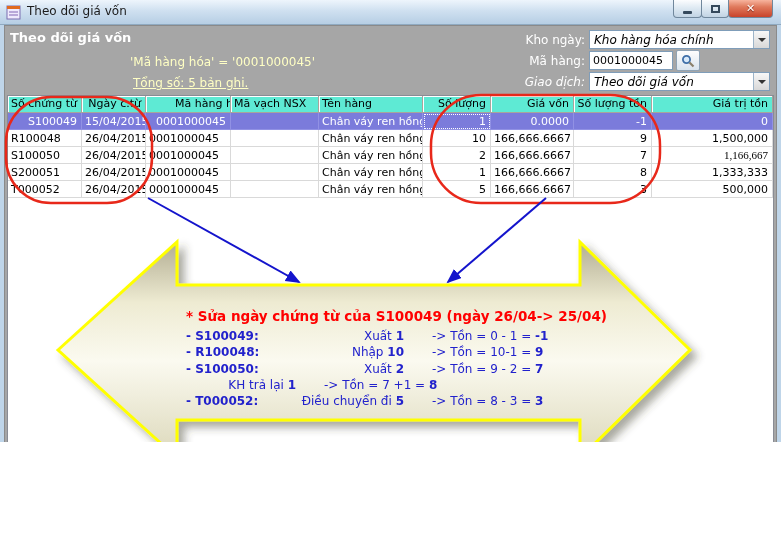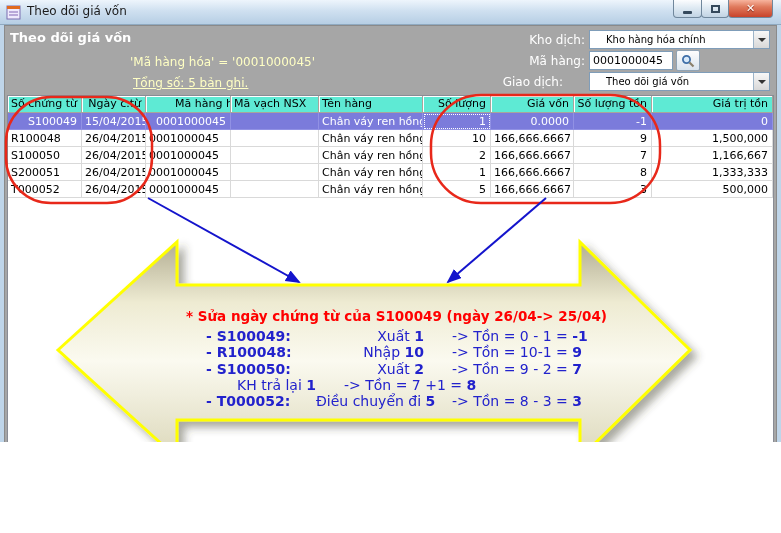--- a/index.html
+++ b/index.html
@@ -23,21 +23,21 @@
 
   
   .client{position:absolute;left:4px;top:25px;width:773px;height:503px;background:#a6a6a6;border:1px solid #8a8a8a;}
   .page-title{position:absolute;left:10px;top:30px;font-size:13px;font-weight:bold;color:#ffffff;}
   .filter-text{position:absolute;left:130px;top:55px;font-size:12px;color:#ffffc4;}
   .total-text{position:absolute;left:133px;top:76px;font-size:12px;color:#ffffc4;text-decoration:underline;}
 
   
   .flabel{position:absolute;width:110px;text-align:right;font-size:12px;color:#fff;}
   .combo{position:absolute;height:19px;background:#fff;border:1px solid #7f9db9;display:flex;align-items:center;}
-  .combo .val{flex:1;font-size:10px;padding-left:16px;color:#000;white-space:nowrap;overflow:hidden;}
+  .combo .val{flex:1;font-size:12px;padding-left:4px;color:#000;white-space:nowrap;overflow:hidden;font-style:italic;}
   .combo .arrowbox{width:16px;height:100%;border-left:1px solid #9db4c8;
     background:linear-gradient(#f7f7f7,#d8d8d8);display:flex;align-items:center;justify-content:center;}
   .tri{width:0;height:0;border-left:4px solid transparent;border-right:4px solid transparent;border-top:4px solid #333;}
   .txtinput{position:absolute;height:19px;border:1px solid #7f9db9;font-size:11px;padding:0 3px;color:#000;background:#fff;}
   .searchbtn{position:absolute;width:24px;height:21px;border:1px solid #8fa3b5;border-radius:2px;
     background:linear-gradient(#fdfdfd,#d9e4ee);display:flex;align-items:center;justify-content:center;padding:0;}
 
   
   .gridpanel{position:absolute;left:7px;top:95px;width:767px;height:429px;background:#fff;border:1px solid #898c95;}
   .ghead{display:flex;height:17px;}
@@ -49,21 +49,21 @@
   .a-right{text-align:right;} .a-left{text-align:left;}
   .trow.sel .tcell{color:#fff;border-right-color:#9191e4;border-bottom-color:#9191e4;text-align:right;}
   .tcell.focus{outline:1px dotted #fff;outline-offset:-2px;}
 
   
   .overlay{position:absolute;left:0;top:0;z-index:20;pointer-events:none;}
 
   
   .annotation{position:absolute;left:186px;top:308px;width:410px;z-index:21;pointer-events:none;}
   .ann-title{font-size:13.5px;font-weight:bold;white-space:nowrap;}
-  .ann-lines{margin-left:20px;margin-top:4px;font-size:14px;}
+  .ann-lines{margin-top:4px;font-size:12px;}
   .ann-line{display:grid;grid-template-columns:110px 108px auto;line-height:16.3px;white-space:nowrap;}
   .ann-code{font-weight:bold;}
   .ann-action{text-align:right;}
   .ann-result{margin-left:28px;}
   .ann-line b{font-weight:bold;}
 
   
   .toolbar{position:absolute;left:8px;top:499px;width:765px;height:24px;z-index:25;
     background:#f1f0ee;border-top:1px solid #d9d7d2;}
   .tbtn{position:absolute;top:1px;height:22px;display:flex;align-items:center;gap:4px;
@@ -95,38 +95,38 @@
           <span class="close-glyph">✕</span>
         </div>
     </div>
   </div>
 
   <div class="client"></div>
   <div class="page-title">Theo dõi giá vốn</div>
   <div class="filter-text">'Mã hàng hóa' = '0001000045'</div>
   <div class="total-text">Tổng số: 5 bản ghi.</div>
 
-  <div class="flabel" style="left:475px;top:33px;">Kho dịch:</div>
+  <div class="flabel" style="left:475px;top:33px;">Kho ngày:</div>
   <div class="combo" style="left:589px;top:30px;width:181px;">
     <span class="val">Kho hàng hóa chính</span>
     <span class="arrowbox">
         <span class="tri"></span>
       </span>
   </div>
 
   <div class="flabel" style="left:475px;top:54px;">Mã hàng:</div>
   <input class="txtinput" style="left: 589px; top: 51px; width: 84px;" value="0001000045">
   <button class="searchbtn" style="left:676px;top:50px;">
     <svg width="14" height="14" viewBox="0 0 14 14">
       <circle cx="5.5" cy="5.5" r="3.6" fill="#d7e9fa" stroke="#3f6fa8" stroke-width="1.8"></circle>
       <line x1="8.5" y1="8.5" x2="12.5" y2="12.5" stroke="#8a7f6a" stroke-width="2.2"></line>
     </svg>
   </button>
 
-  <div class="flabel" style="left:453px;top:75px;">Giao dịch:</div>
+  <div class="flabel" style="left:475px;top:75px;font-style:italic;">Giao dịch:</div>
   <div class="combo" style="left:589px;top:72px;width:181px;">
     <span class="val">Theo dõi giá vốn</span>
     <span class="arrowbox">
         <span class="tri"></span>
       </span>
   </div>
 
   <div class="gridpanel">
     <div class="ghead">
         <div class="hcell a-left" style="width: 74px;">Số chứng từ</div>
@@ -164,21 +164,21 @@
         </div>
         <div class="trow">
           <div class="tcell a-left" style="width: 74px;">S100050</div>
           <div class="tcell a-right" style="width: 64px;">26/04/2015</div>
           <div class="tcell a-left" style="width: 85px;">0001000045</div>
           <div class="tcell a-left" style="width: 88px;"></div>
           <div class="tcell a-left" style="width: 104px;">Chân váy ren hồng</div>
           <div class="tcell a-right" style="width: 68px;">2</div>
           <div class="tcell a-right" style="width: 83px;">166,666.6667</div>
           <div class="tcell a-right" style="width: 78px;">7</div>
-          <div class="tcell a-right" style="width: 121px;">1,166,667</div>
+          <div class="tcell a-right" style="width: 121px; font-family: Liberation Serif, serif;">1,166,667</div>
         </div>
         <div class="trow">
           <div class="tcell a-left" style="width: 74px;">S200051</div>
           <div class="tcell a-right" style="width: 64px;">26/04/2015</div>
           <div class="tcell a-left" style="width: 85px;">0001000045</div>
           <div class="tcell a-left" style="width: 88px;"></div>
           <div class="tcell a-left" style="width: 104px;">Chân váy ren hồng</div>
           <div class="tcell a-right" style="width: 68px;">1</div>
           <div class="tcell a-right" style="width: 83px;">166,666.6667</div>
           <div class="tcell a-right" style="width: 78px;">8</div>

